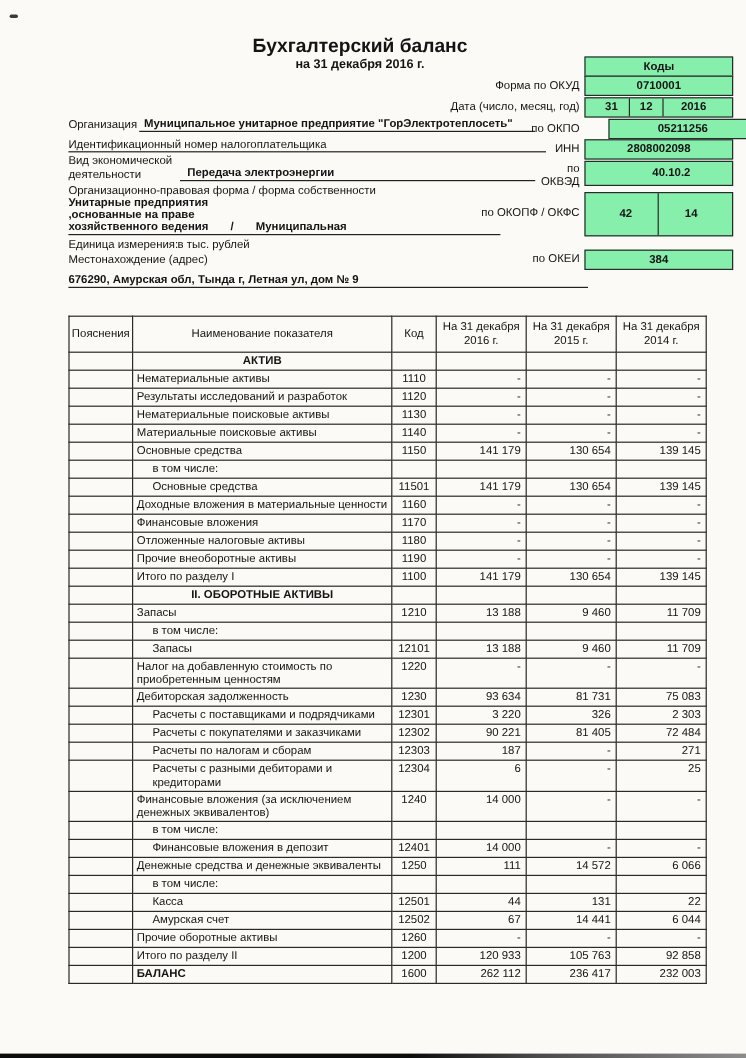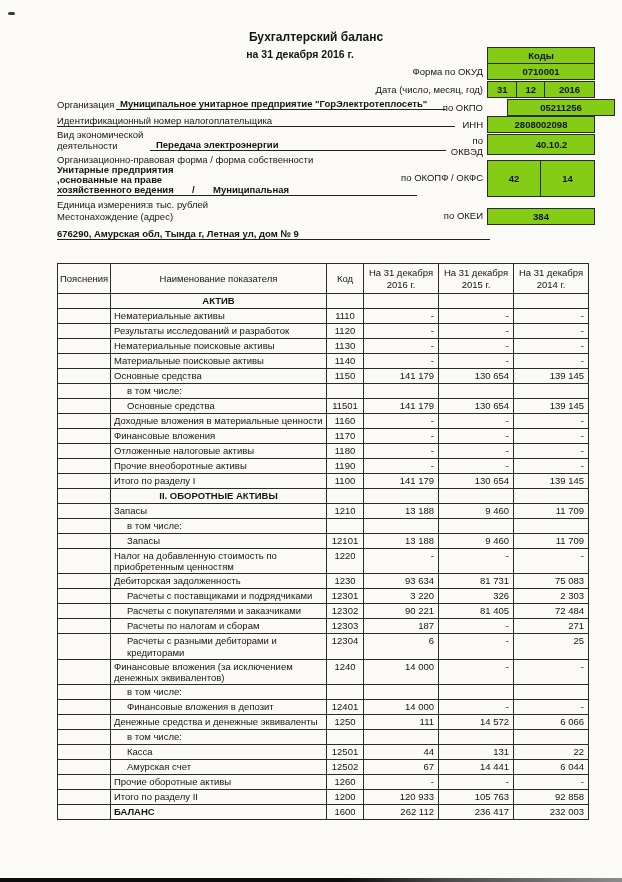--- a/index.html
+++ b/index.html
@@ -5,27 +5,27 @@
   * { margin:0; padding:0; box-sizing:border-box; }
   html,body { background:#9a9a9a; }
   .page {
     position:relative; width:622px; height:882px; margin:0 auto;
     background:#fbfaf6; color:#141414; overflow:hidden;
     font-family:"Liberation Sans", sans-serif;
   }
   .abs { position:absolute; }
 
   
-  .doc-title   { top:30px; left:36px; width:560px; text-align:center; font-size:12px; font-weight:bold; }
+  .doc-title   { top:30px; left:20px; width:560px; text-align:center; font-size:16px; font-weight:bold; }
   .doc-subtitle{ top:48px; left:20px; width:560px; text-align:center; font-size:10.5px; font-weight:bold; }
 
   
   .cbox {
-    position:absolute; left:487px; width:108px; border:1px solid #2a2a2a;
-    font-size:9.5px; font-weight:bold; text-align:center; background:#84cc16;
+    position:absolute; left:487px; width:124px; border:1px solid #2a2a2a;
+    font-size:9.5px; font-weight:bold; text-align:center; background:#86efac;
     display:flex; align-items:center; justify-content:center;
   }
   .codes-head { top:47px;  height:17px; }
   .okud-box   { top:63px;  height:17px; }
   .date-box   { top:81px;  height:17px; padding:0; }
   .date-box .dcell { height:100%; display:flex; align-items:center; justify-content:center; border-right:1px solid #2a2a2a; }
   .date-box .dcell:last-child { border-right:none; }
   .okpo-box   { top:99px;  height:17px;margin-left:20px; }
   .inn-box    { top:116px; height:17px; }
   .okved-box  { top:134px; height:21px;padding-left:21px; }

